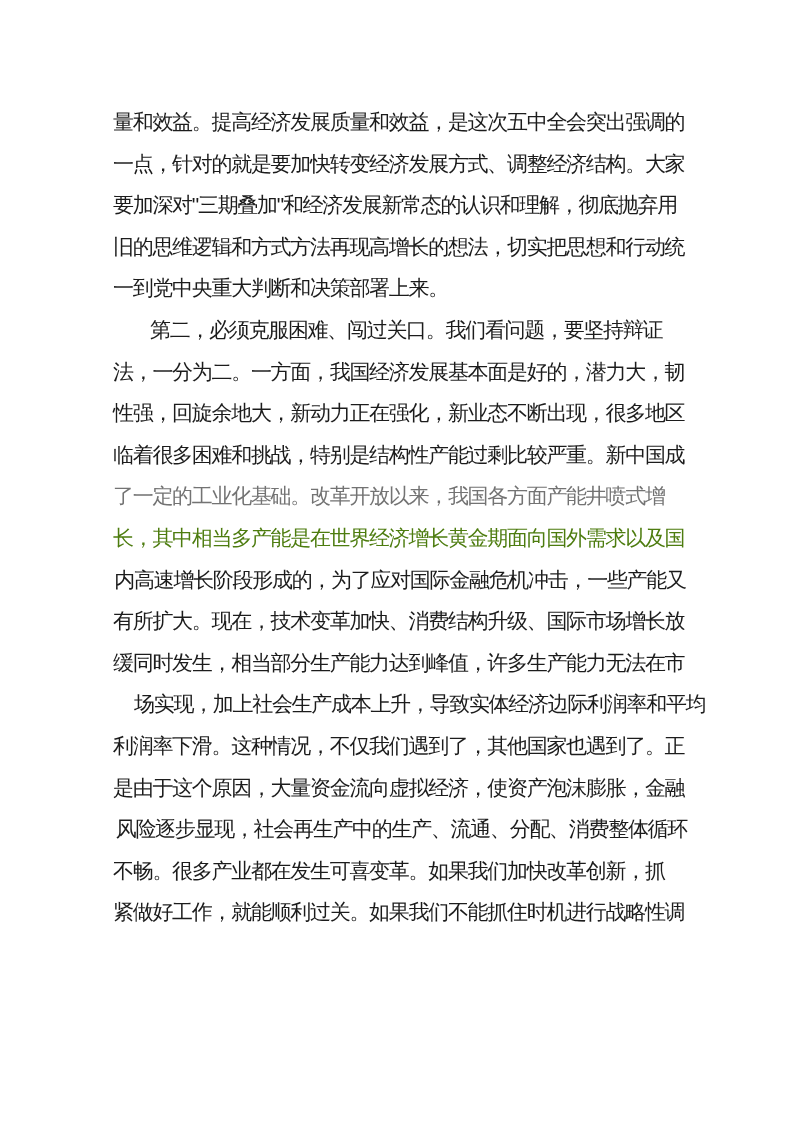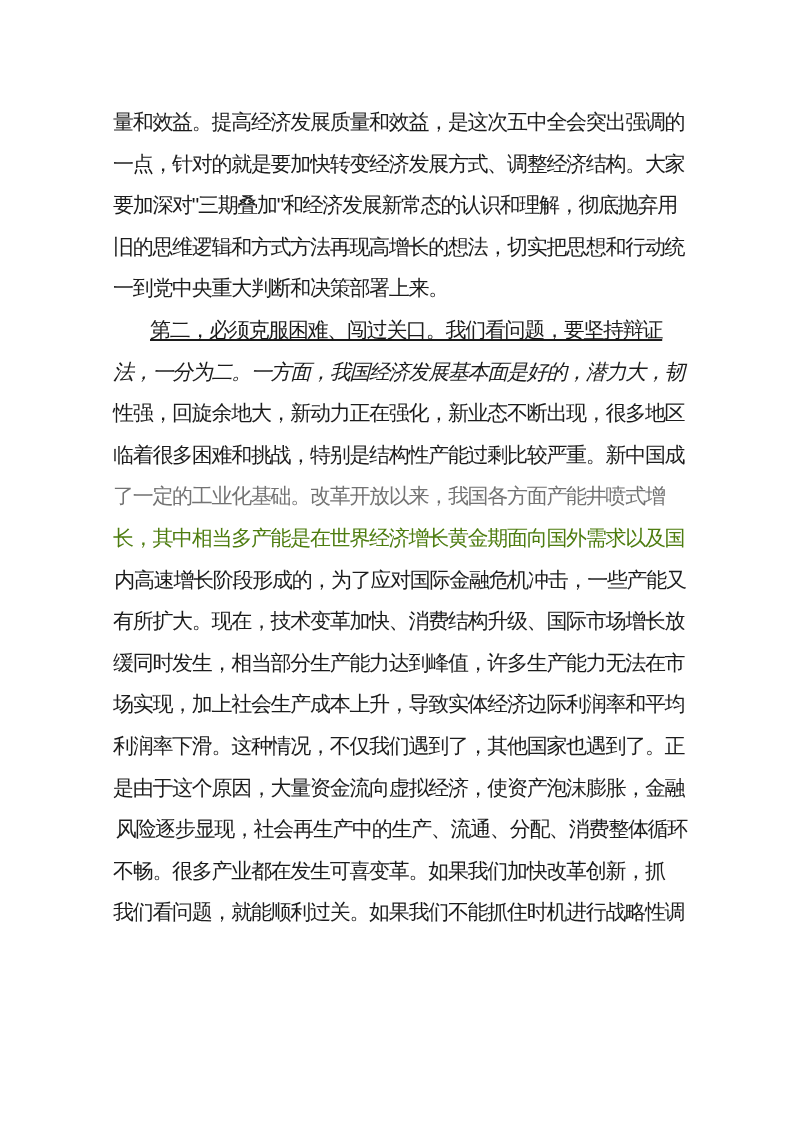--- a/index.html
+++ b/index.html
@@ -29,46 +29,45 @@
     height: 41.6px;
     line-height: 41.6px;
     font-size: 21px;
     letter-spacing: -1.3px;
     white-space: nowrap;
     color: #1c1c1c;
     font-weight: 400;
   }
   .line.indent {
     padding-left: 37px;
-    text-decoration: underline;
   }
 </style>
 </head>
 <body>
 
 <div class="page" style="background: rgb(255, 255, 255);">
   <div class="body-text" id="doc-body">
       <div class="paragraph">
         <div class="line" style="color: rgb(28, 28, 28);">量和效益。提高经济发展质量和效益，是这次五中全会突出强调的</div>
         <div class="line" style="color: rgb(28, 28, 28);">一点，针对的就是要加快转变经济发展方式、调整经济结构。大家</div>
         <div class="line" style="color: rgb(28, 28, 28);">要加深对"三期叠加"和经济发展新常态的认识和理解，彻底抛弃用</div>
         <div class="line" style="color: rgb(28, 28, 28);">旧的思维逻辑和方式方法再现高增长的想法，切实把思想和行动统</div>
         <div class="line" style="color: rgb(28, 28, 28);">一到党中央重大判断和决策部署上来。</div>
       </div>
       <div class="paragraph">
         <div class="line indent" style="color: rgb(28, 28, 28);">第二，必须克服困难、闯过关口。我们看问题，要坚持辩证</div>
-        <div class="line" style="color: rgb(28, 28, 28); font-style: italic;">法，一分为二。一方面，我国经济发展基本面是好的，潜力大，韧</div>
+        <div class="line" style="color: rgb(28, 28, 28);">法，一分为二。一方面，我国经济发展基本面是好的，潜力大，韧</div>
         <div class="line" style="color: rgb(28, 28, 28);">性强，回旋余地大，新动力正在强化，新业态不断出现，很多地区</div>
         <div class="line" style="color: rgb(28, 28, 28);">临着很多困难和挑战，特别是结构性产能过剩比较严重。新中国成</div>
         <div class="line" style="color: #737373;">了一定的工业化基础。改革开放以来，我国各方面产能井喷式增</div>
         <div class="line" style="color: #4d7c0f;">长，其中相当多产能是在世界经济增长黄金期面向国外需求以及国</div>
         <div class="line" style="color: rgb(28, 28, 28); text-align: center;">内高速增长阶段形成的，为了应对国际金融危机冲击，一些产能又</div>
         <div class="line" style="color: rgb(28, 28, 28);">有所扩大。现在，技术变革加快、消费结构升级、国际市场增长放</div>
         <div class="line" style="color: rgb(28, 28, 28);">缓同时发生，相当部分生产能力达到峰值，许多生产能力无法在市</div>
-        <div class="line" style="color: rgb(28, 28, 28);">场实现，加上社会生产成本上升，导致实体经济边际利润率和平均</div>
+        <div class="line" style="color: rgb(28, 28, 28); margin-left: 21px;">场实现，加上社会生产成本上升，导致实体经济边际利润率和平均</div>
         <div class="line" style="color: rgb(28, 28, 28);">利润率下滑。这种情况，不仅我们遇到了，其他国家也遇到了。正</div>
         <div class="line" style="color: rgb(28, 28, 28);">是由于这个原因，大量资金流向虚拟经济，使资产泡沫膨胀，金融</div>
         <div class="line" style="color: rgb(28, 28, 28); text-align: right;">风险逐步显现，社会再生产中的生产、流通、分配、消费整体循环</div>
         <div class="line" style="color: rgb(28, 28, 28);">不畅。很多产业都在发生可喜变革。如果我们加快改革创新，抓</div>
-        <div class="line" style="color: rgb(28, 28, 28);">我们看问题，就能顺利过关。如果我们不能抓住时机进行战略性调</div>
+        <div class="line" style="color: rgb(28, 28, 28);">紧做好工作，就能顺利过关。如果我们不能抓住时机进行战略性调</div>
       </div>
     </div>
 </div>
 
 </body></html>

